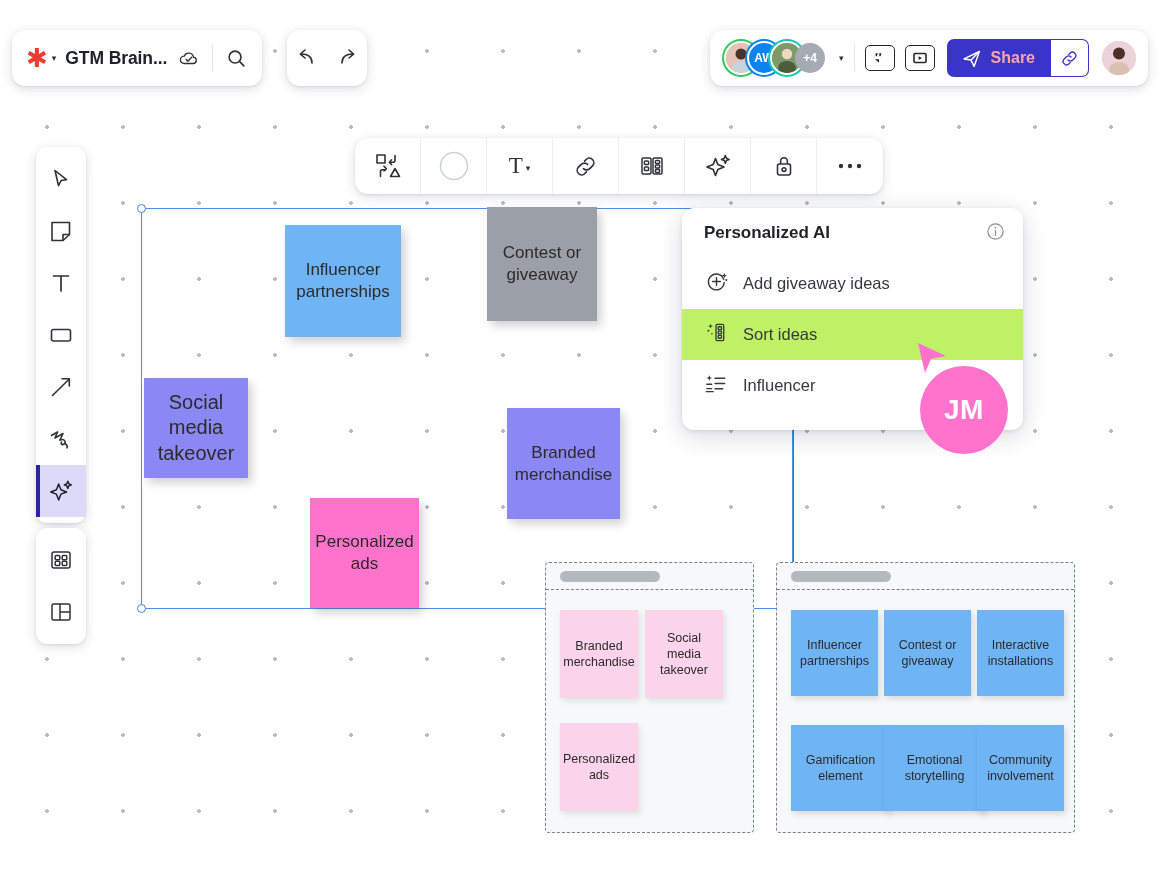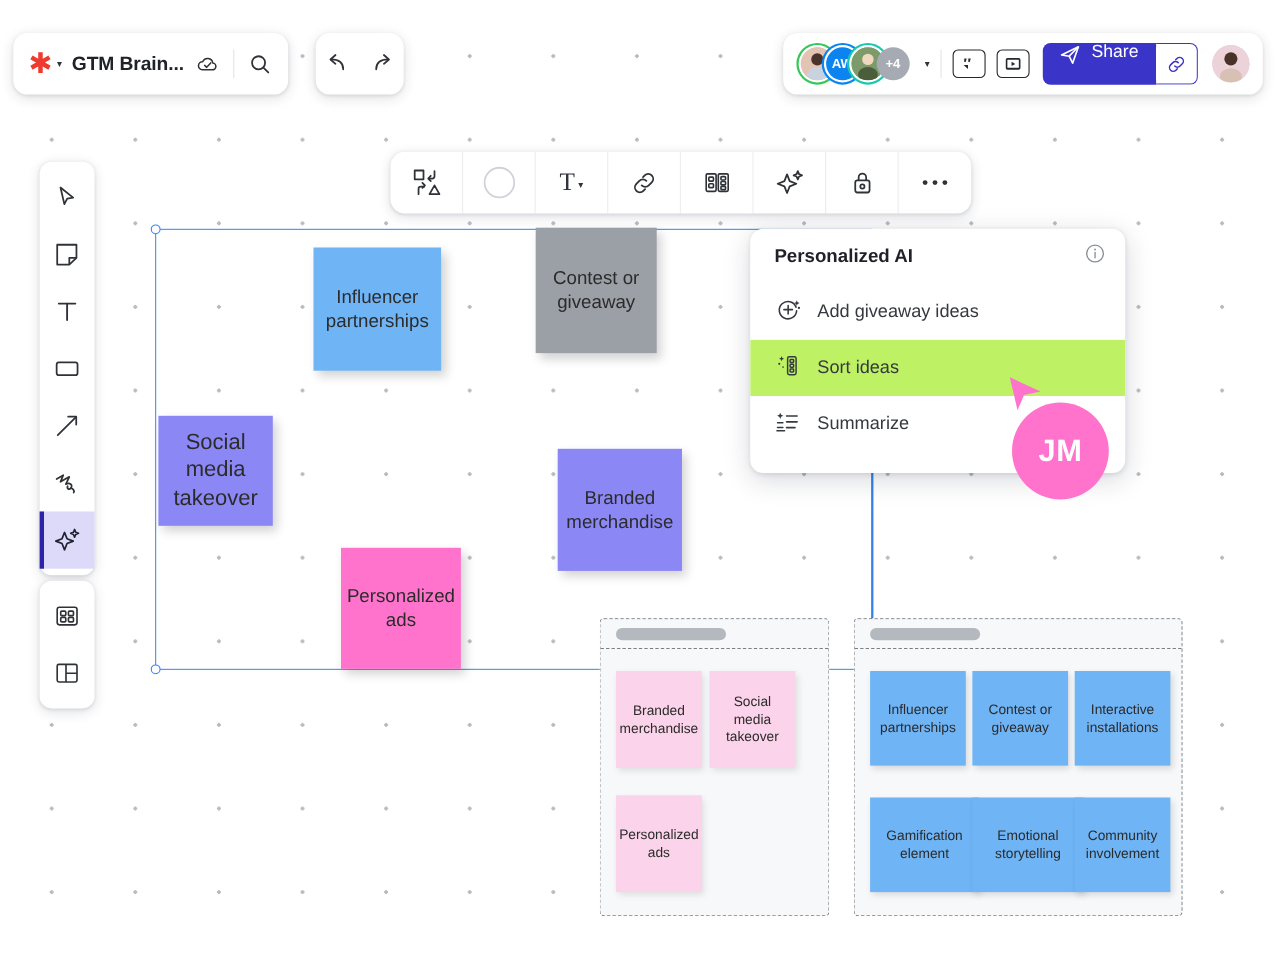--- a/index.html
+++ b/index.html
@@ -135,23 +135,23 @@
   .av:first-child { margin-left: 0; }
   .av-ring { box-shadow: 0 0 0 2px #fff, 0 0 0 4px var(--ring); }
   .dd-caret { font-size: 9px; color: #2f3236; margin: 0 10px 0 14px; }
   .sq-btn {
     width: 30px; height: 26px; border: 1.8px solid #25282d; border-radius: 5px;
     display: flex; align-items: center; justify-content: center;
     margin-right: 10px;
   }
   .share-group { display: flex; align-items: stretch; height: 38px; margin-left: 2px; }
   .share-btn {
-    background: #3b34c9; color: #ffffff; border-radius: 7px 0 0 7px;
-    display: flex; align-items: flex-start; gap: 9px; padding: 0 16px 0 14px;
-    font-size: 16px; font-weight: normal;
+    background: #3b34c9; color: #fca5a5; border-radius: 7px 0 0 7px;
+    display: flex; align-items: center; gap: 9px; padding: 0 16px 0 14px;
+    font-size: 16px; font-weight: bold;
   }
   .link-btn {
     width: 38px; border: 1.6px solid #3b34c9; border-left: none;
     border-radius: 0 7px 7px 0; background: #fff;
     display: flex; align-items: center; justify-content: center;
   }
   .me-av {
     width: 34px; height: 34px; border-radius: 50%; margin-left: 13px;
     background: #e6c6cf; overflow: hidden; position: relative;
   }
@@ -542,21 +542,21 @@
   </div>
   <div class="ai-item">
     <span>
       <svg width="25" height="25" viewBox="0 0 26 26" fill="none" stroke="#35383f" stroke-width="1.5" stroke-linecap="round">
         <path d="M11.5 7.5h10M11.5 13h10M11.5 18.5h8"></path>
         <path d="M5.5 4.3l.85 2.1 2.1.85-2.1.85-.85 2.1-.85-2.1-2.1-.85 2.1-.85z" fill="#35383f" stroke="none"></path>
         <path d="M3 13.8h5M3 18.3h5"></path>
         <path d="M2.4 21.5h7.2" stroke-width="1.4"></path>
       </svg>
     </span>
-    <span>Summarize</span>
+    <span>Influencer</span>
   </div>
 </div>
 
 <div id="remote-cursor">
   <svg width="48" height="48" viewBox="0 0 48 48" style="position:absolute;left:0;top:0;">
     <path d="M6 3 L34 16 L19 19 L13 33 Z" fill="#ff73cc"></path>
   </svg>
   <div class="cur-bubble">
     <span>JM</span>
   </div>

